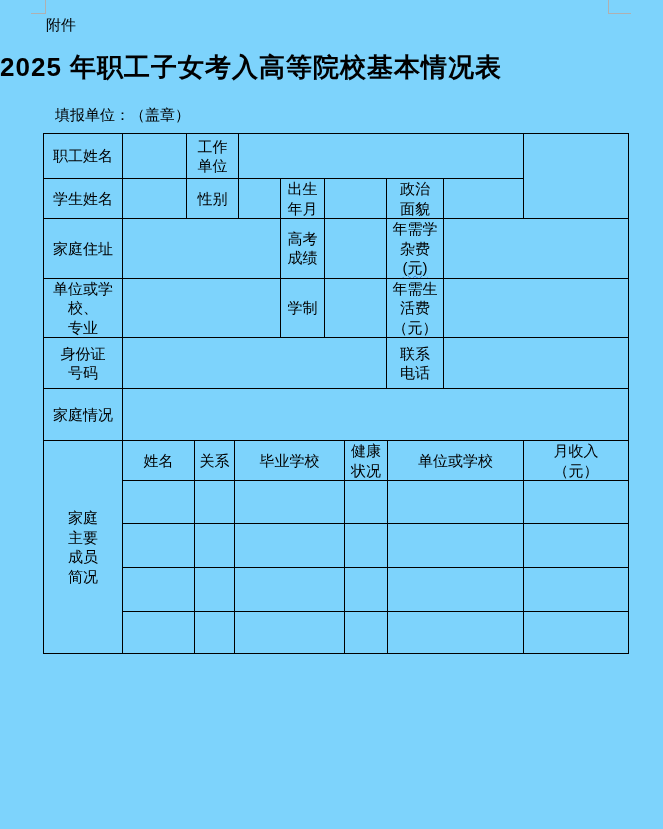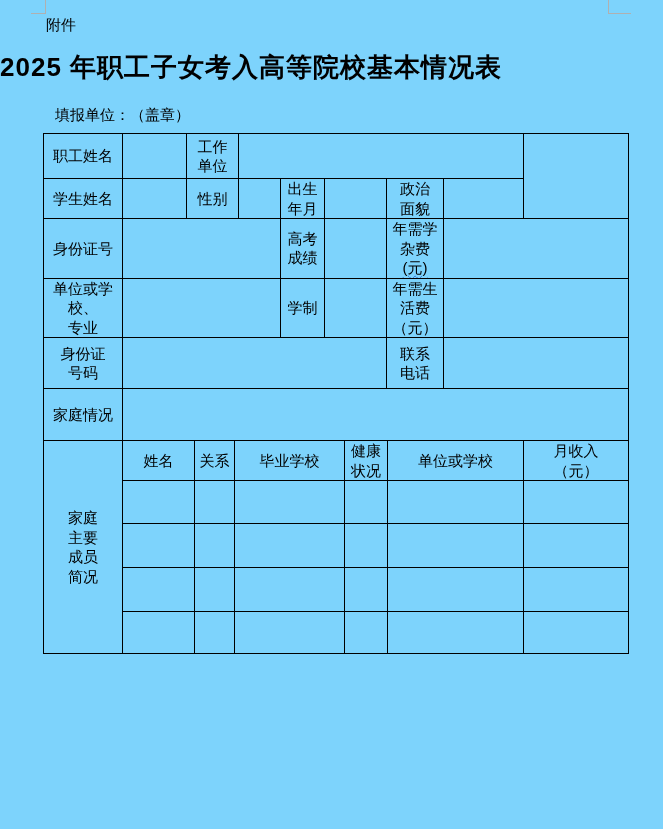--- a/index.html
+++ b/index.html
@@ -85,21 +85,21 @@
         <td class="lbl">性别</td>
         <td></td>
         <td class="lbl">出生
 年月</td>
         <td></td>
         <td class="lbl">政治
 面貌</td>
         <td></td>
       </tr>
       <tr style="height:57px">
-        <td class="lbl">身份证号</td>
+        <td class="lbl">家庭住址</td>
         <td colspan="3"></td>
         <td class="lbl">高考
 成绩</td>
         <td></td>
         <td>
           <span class="lbl">年需学
 杂费</span>
           <span class="unit-squiggle">(元)</span>
         </td>
         <td colspan="2"></td>

